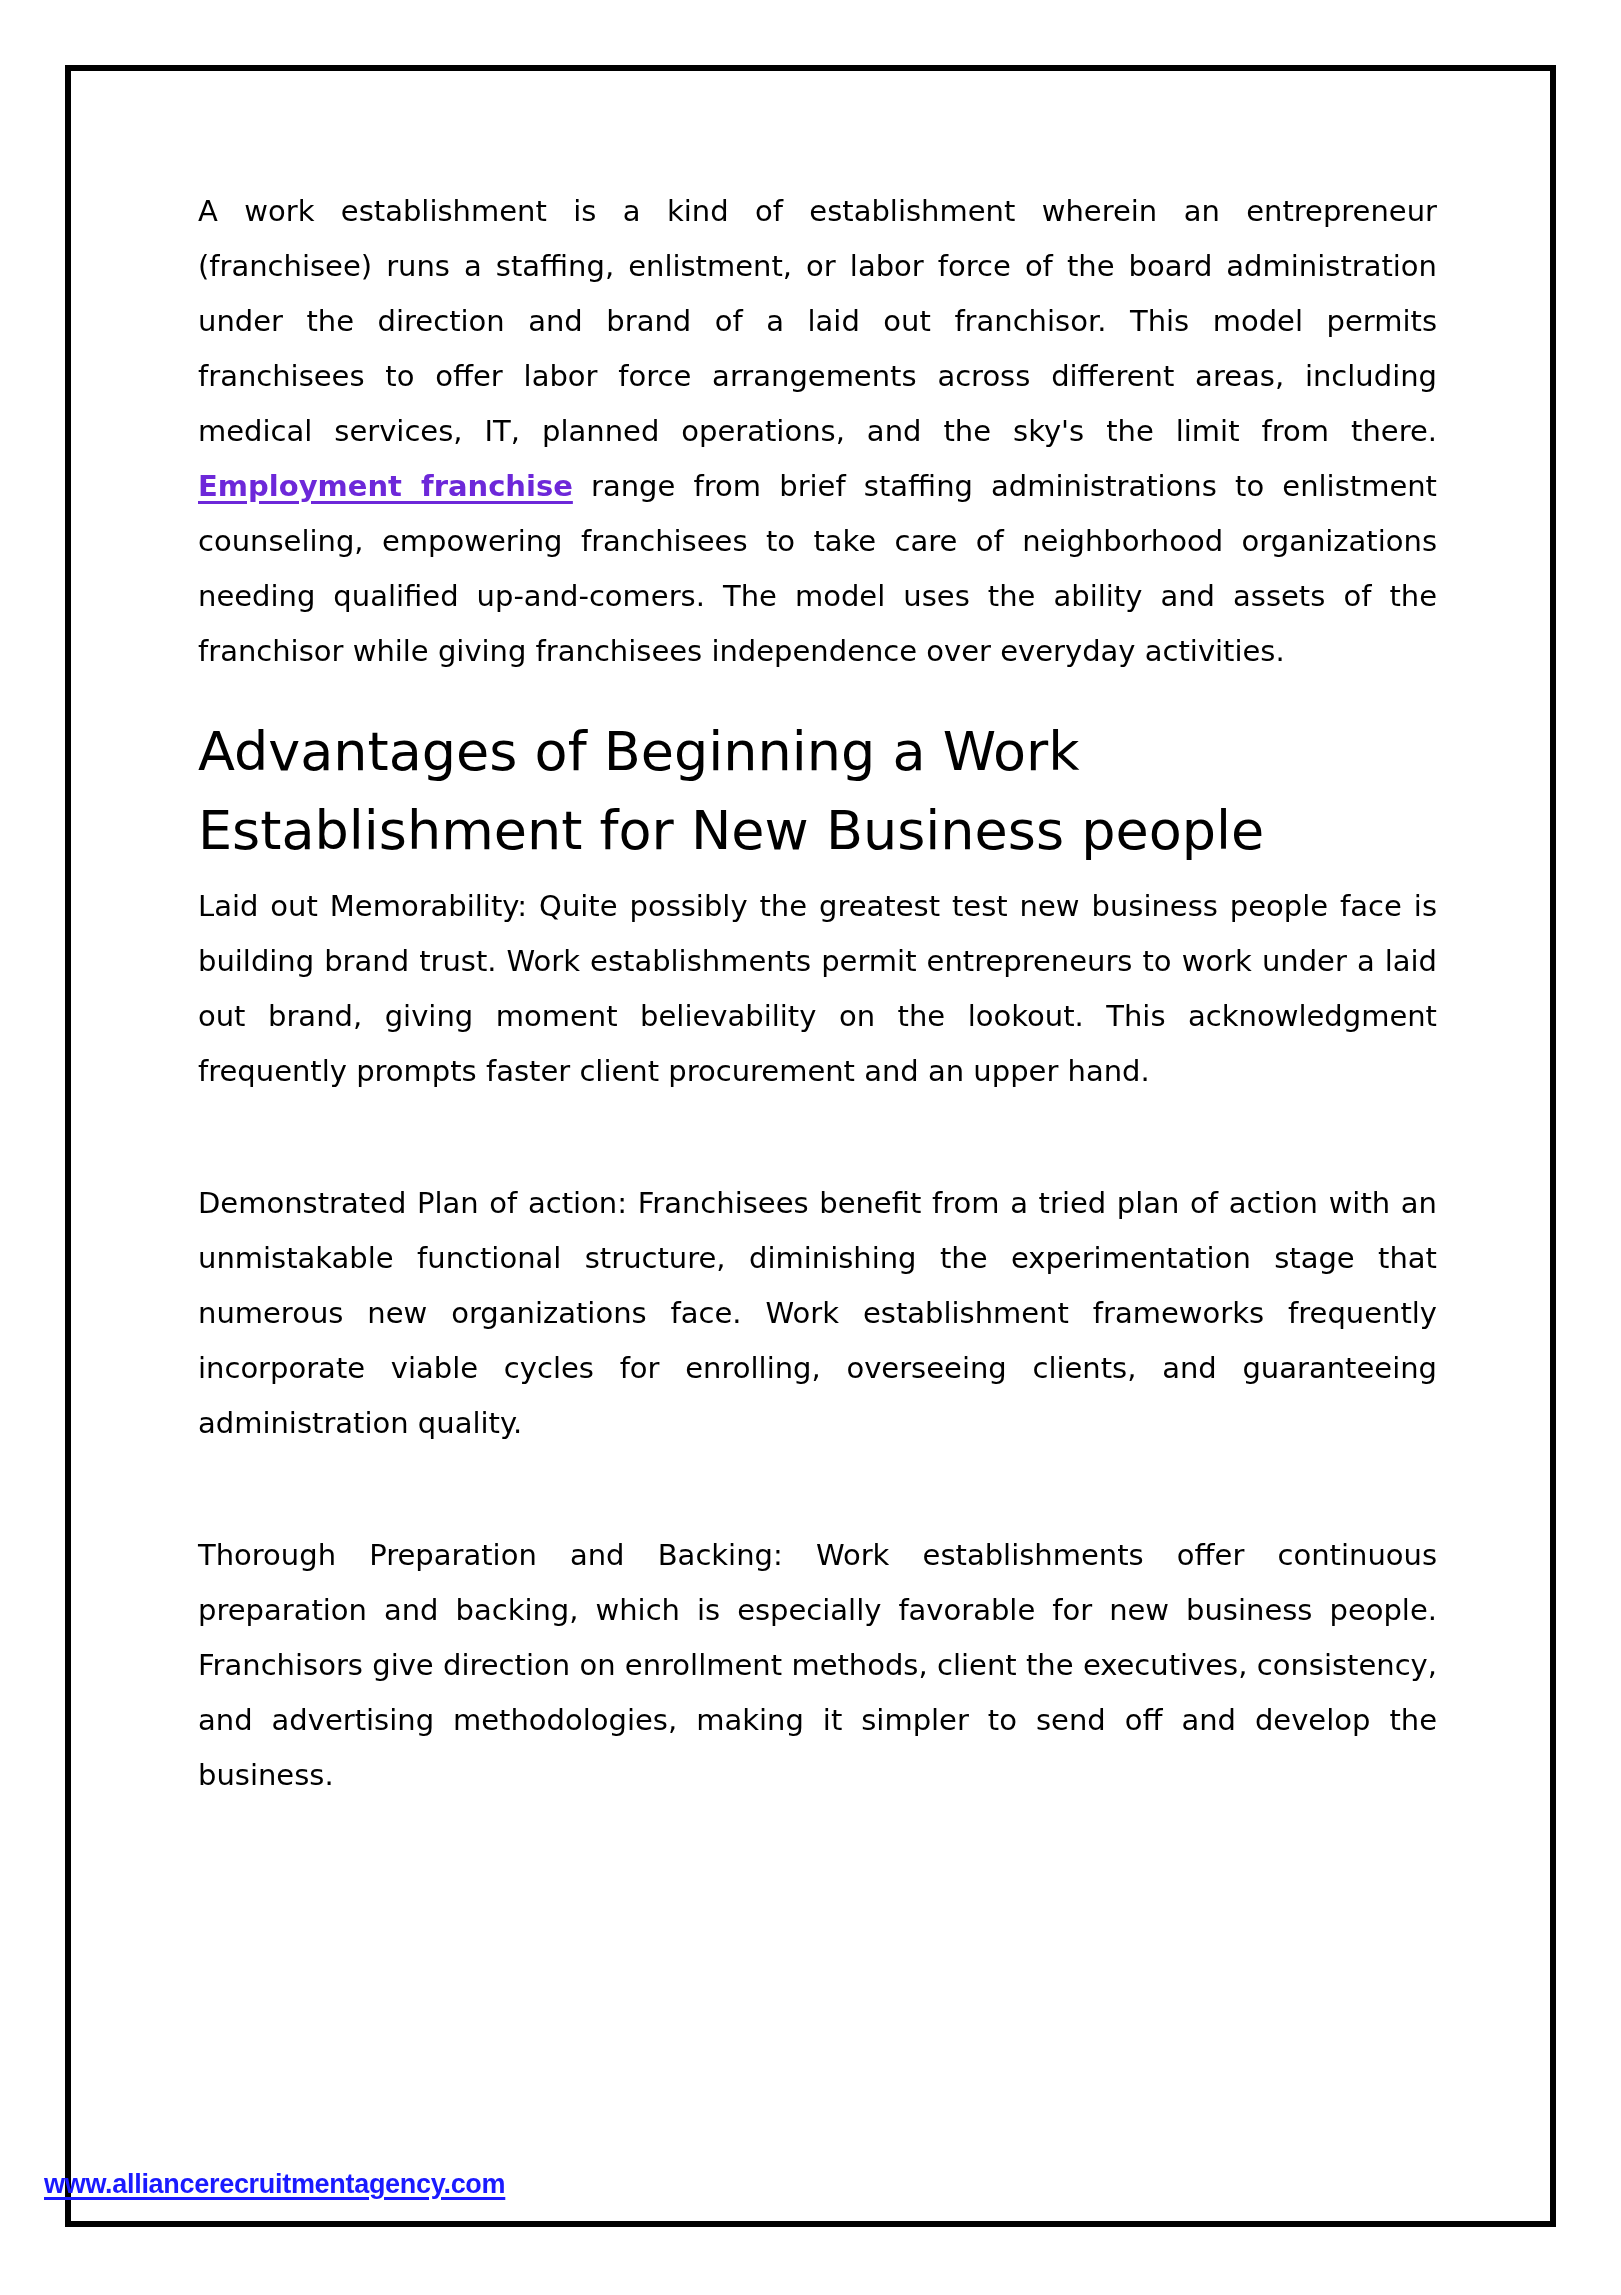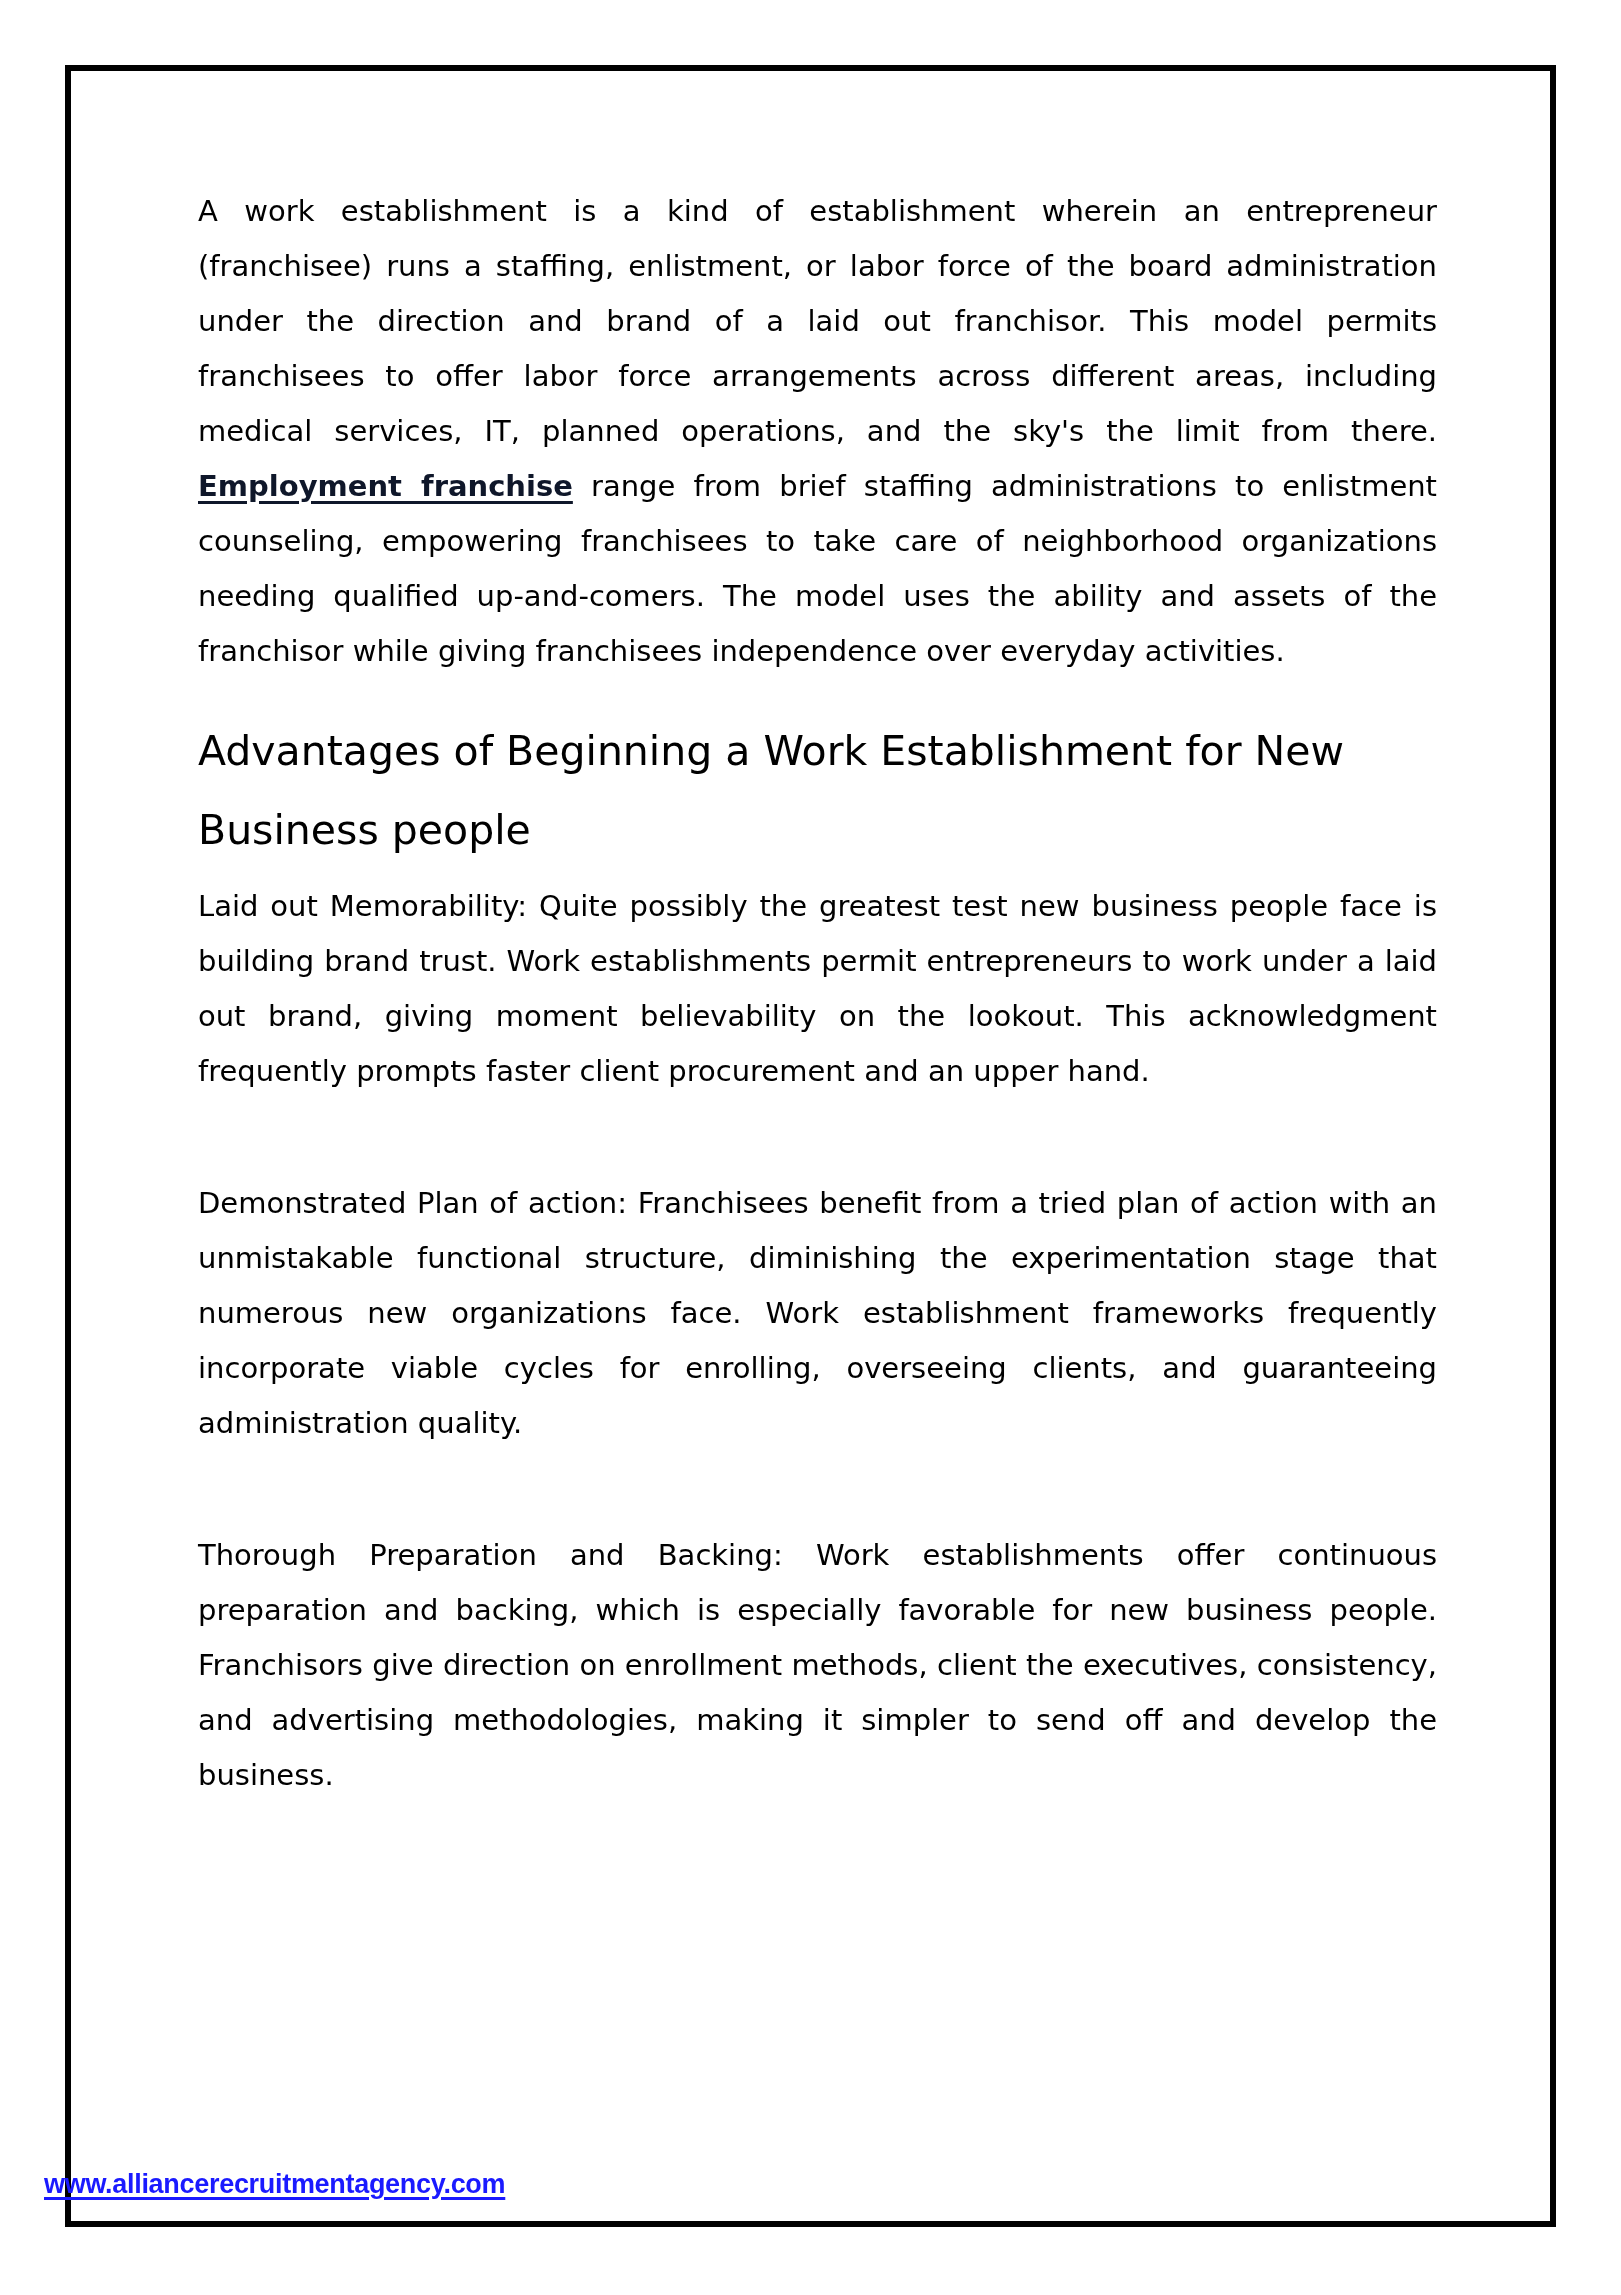--- a/index.html
+++ b/index.html
@@ -37,41 +37,41 @@
     margin: 0;
     color: #000000;
   }
   .h1 {
     font-size: 45px;
     line-height: 76px;
     margin-bottom: 9px;
     letter-spacing: 0.1px;
   }
   .h2 {
-    font-size: 41px;
+    font-size: 54px;
     line-height: 79px;
     margin-top: 33px;
     margin-bottom: 9px;
     text-align: left;
   }
   p {
     margin: 0;
     font-size: 29px;
     line-height: 55px;
     text-align: justify;
     text-align-last: left;
   }
   .para-gap {
     margin-top: 77px;
   }
   .lead {
     font-weight: normal;
   }
   a.inline-link {
-    color: #0f172a;
+    color: #6d28d9;
     font-weight: bold;
     text-decoration: underline;
     text-decoration-thickness: 2.5px;
     text-underline-offset: 5px;
   }
   .footer {
     position: absolute;
     left: 0;
     top: 2169px;
     width: 1622px;

